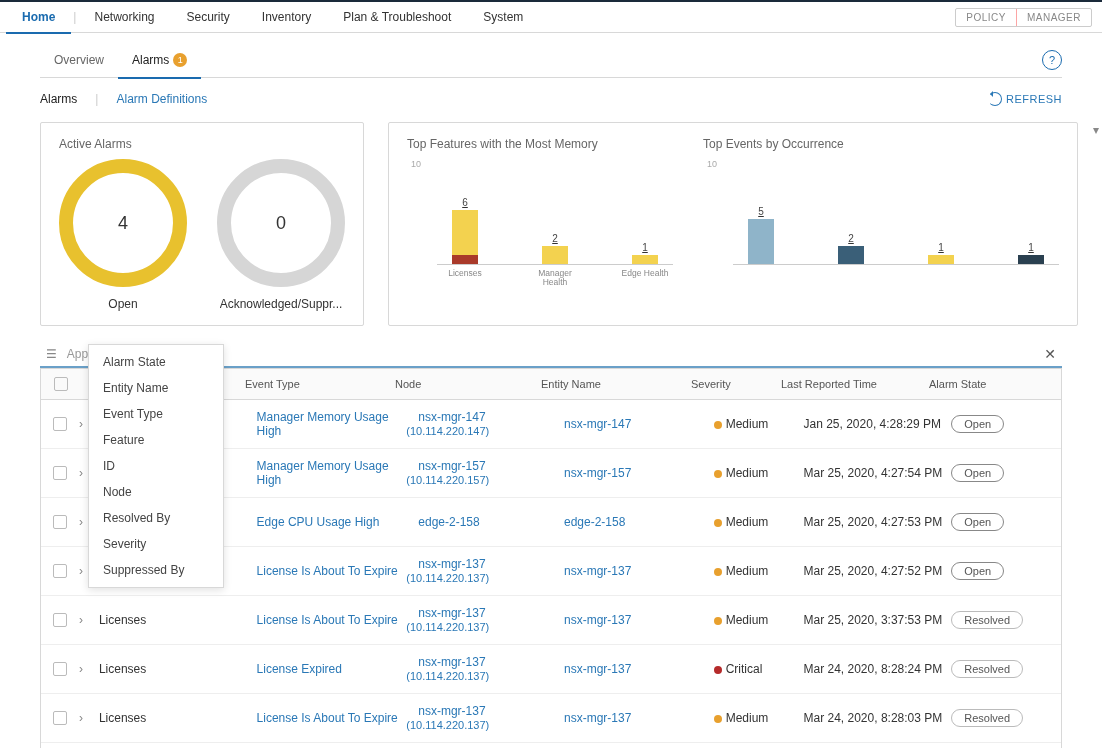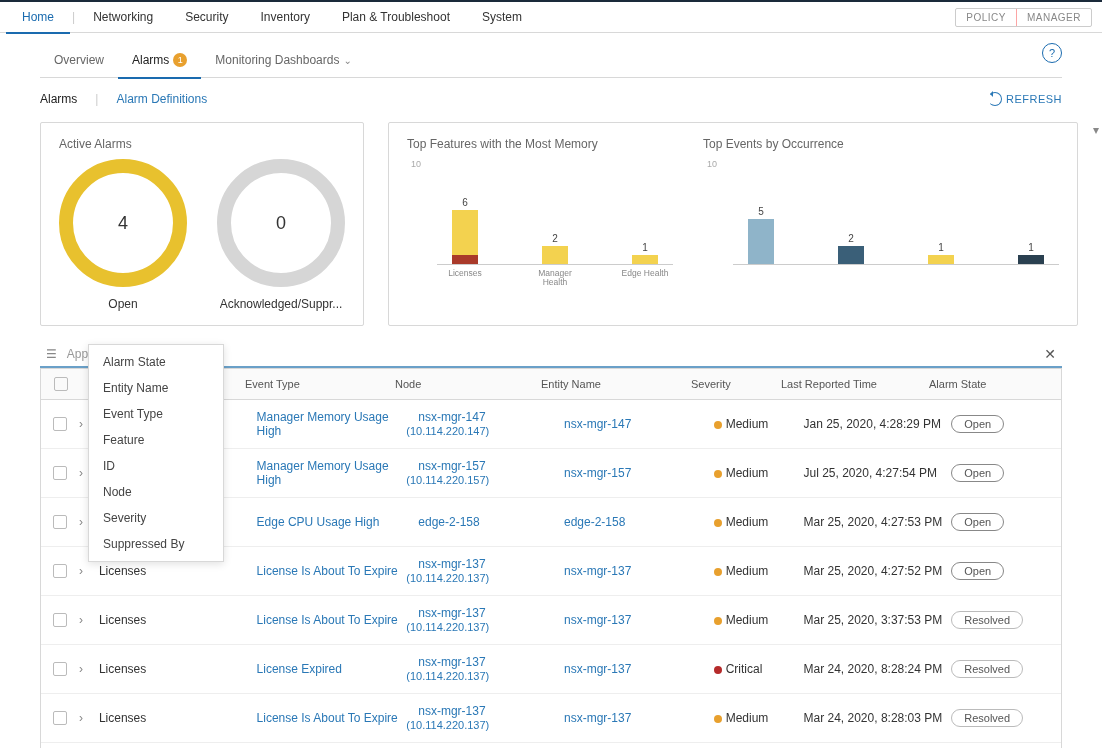--- a/index.html
+++ b/index.html
@@ -15,31 +15,31 @@
     --chart-red:#a93a2a;
     --chart-blue:#8fb4c9;
     --chart-navy:#3a5f78;
   }
   html,body{margin:0;padding:0;font-family:-apple-system,Helvetica,Arial,sans-serif;font-size:12px;color:var(--text);background:#fff;}
   body{width:1102px;height:748px;overflow:hidden;box-sizing:border-box;}
 
   
   .topnav{display:flex;align-items:center;border-top:2px solid #1a2a3a;border-bottom:1px solid var(--border);height:30px;padding-left:6px;}
   .topnav .nav-item{padding:0 16px;color:var(--text);cursor:pointer;height:100%;display:flex;align-items:center;}
-  .topnav .nav-item.active{color:var(--blue);border-bottom:2px solid var(--blue);margin-bottom:-1px;font-weight:400;}
+  .topnav .nav-item.active{color:var(--blue);border-bottom:2px solid var(--blue);margin-bottom:-1px;font-weight:700;}
   .topnav .nav-sep{color:#ccc;margin:0 2px;}
   .topnav .spacer{flex:1;}
   .mode-toggle{display:flex;border:1px solid #ccc;border-radius:2px;margin-right:10px;}
   .mode-toggle div{padding:3px 10px;font-size:10px;color:#888;letter-spacing:0.5px;}
   .mode-toggle div+div{border-left:1px solid #fca5a5;}
 
   .page{padding:10px 40px;}
 
   
-  .subtabs{display:flex;align-items:flex-start;border-bottom:1px solid var(--border);height:34px;}
+  .subtabs{display:flex;align-items:center;border-bottom:1px solid var(--border);height:34px;}
   .subtab{padding:0 14px;height:100%;display:flex;align-items:center;cursor:pointer;color:var(--muted);}
   .subtab.active{color:#222;border-bottom:2px solid var(--blue);margin-bottom:-1px;font-weight:500;}
   .badge-circle{display:inline-block;width:14px;height:14px;border-radius:50%;background:#e8a02e;color:#fff;font-size:9px;line-height:14px;text-align:center;margin-left:4px;}
   .chev{margin-left:4px;color:#888;font-size:10px;}
   .help{margin-left:auto;width:18px;height:18px;border:1px solid var(--blue);border-radius:50%;color:var(--blue);text-align:center;line-height:18px;font-size:11px;}
 
   
   .alarm-tabs{display:flex;align-items:center;margin-top:10px;}
   .alarm-tabs .at-item{padding:4px 0;color:var(--muted);font-weight:500;}
   .alarm-tabs .at-item.active{color:#222;}
@@ -56,21 +56,21 @@
   .card.right{flex:1;display:flex;gap:30px;position:relative;}
   .card-title{color:var(--muted);font-size:12px;margin-bottom:8px;}
   .donuts{display:flex;gap:30px;justify-content:center;}
   .donut-wrap{display:flex;flex-direction:column;align-items:center;}
   .donut{width:100px;height:100px;border-radius:50%;display:flex;align-items:center;justify-content:center;font-size:18px;}
   .donut.yellow{border:14px solid var(--yellow);}
   .donut.grey{border:14px solid #d6d6d6;}
   .donut-label{margin-top:10px;color:var(--text);font-size:12px;max-width:140px;text-align:center;white-space:nowrap;overflow:hidden;text-overflow:ellipsis;}
 
   .chart-block{flex:1;}
-  .chart-area{position:relative;height:105px;margin-top:4px;display:flex;align-items:flex-end;gap:34px;padding-left:30px;}
+  .chart-area{position:relative;height:105px;margin-top:4px;display:flex;align-items:flex-end;gap:34px;padding-left:30px;text-decoration:underline;}
   .y-top{position:absolute;left:4px;top:0;font-size:9px;color:#aaa;}
   .chart-col{display:flex;flex-direction:column;align-items:center;width:56px;}
   .bar-stack{display:flex;flex-direction:column;justify-content:flex-end;align-items:center;width:26px;}
   .bar{width:26px;}
   .bar-val{font-size:10px;color:#444;margin-bottom:2px;text-align:center;}
   .axis{border-top:1px solid #ccc;margin-top:0;margin-left:30px;}
   .x-labels{display:flex;gap:34px;padding-left:30px;margin-top:4px;}
   .x-lab{width:56px;text-align:center;font-size:8.5px;color:#888;line-height:1.1;}
   .filter-ico{position:absolute;right:-22px;top:0;color:#888;}
 
@@ -125,24 +125,20 @@
 </div>
 
 <div class="page">
 
   <div class="subtabs">
     <div class="subtab">Overview</div>
     <div class="subtab active">
       <span>Alarms</span>
       <span class="badge-circle">1</span>
     </div>
-    <div class="subtab">
-      <span>Monitoring Dashboards</span>
-      <span class="chev">⌄</span>
-    </div>
     <div class="help">?</div>
   </div>
 
   <div class="alarm-tabs">
     <div class="at-item active">Alarms</div>
     <span class="at-sep">|</span>
     <div class="at-item at-link">Alarm Definitions</div>
     <div class="refresh">
       <span class="refresh-ico"></span>
       <span>REFRESH</span>
@@ -268,21 +264,21 @@
         <div class="trow">
           <div class="c-chk">
             <input type="checkbox" style="">
           </div>
           <div class="c-caret">›</div>
           <div class="c-feat">Manager Health</div>
           <div class="c-event link">Manager Memory Usage High</div>
           <div class="c-node"><span class="link">nsx-mgr-157</span><br><span class="node-sub">(10.114.220.157)</span></div>
           <div class="c-entity link">nsx-mgr-157</div>
           <div class="c-sev"><span class="sev-dot med"></span>Medium</div>
-          <div class="c-time">Jul 25, 2020, 4:27:54 PM</div>
+          <div class="c-time">Mar 25, 2020, 4:27:54 PM</div>
           <div class="c-state"><span class="pill open">Open</span></div>
         </div>
         <div class="trow">
           <div class="c-chk">
             <input type="checkbox" style="">
           </div>
           <div class="c-caret">›</div>
           <div class="c-feat">Edge Health</div>
           <div class="c-event link">Edge CPU Usage High</div>
           <div class="c-node"><span class="link">edge-2-158</span></div>
@@ -350,15 +346,16 @@
 
 </div>
 
 <div class="filter-dd" id="filter-dd">
     <div>Alarm State</div>
     <div>Entity Name</div>
     <div>Event Type</div>
     <div>Feature</div>
     <div>ID</div>
     <div>Node</div>
+    <div>Resolved By</div>
     <div>Severity</div>
     <div>Suppressed By</div>
   </div>
 
 </body></html>

